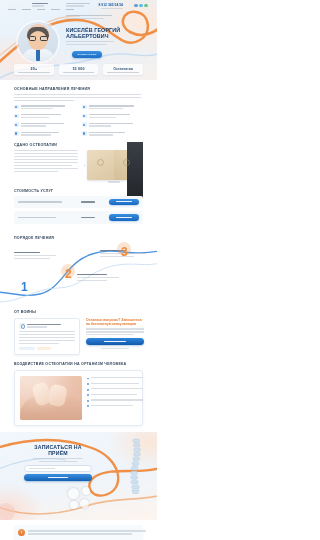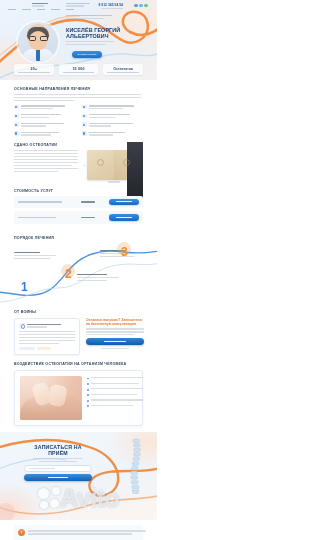--- a/index.html
+++ b/index.html
@@ -552,16 +552,15 @@
     </span>
   </div>
 
   <div class="avito">
     <div class="avito-logo">
         <i></i>
         <i></i>
         <i></i>
         <i></i>
       </div>
-    <div class="avito-txt">Avito</div>
   </div>
 
 </div>
 
 </body></html>

